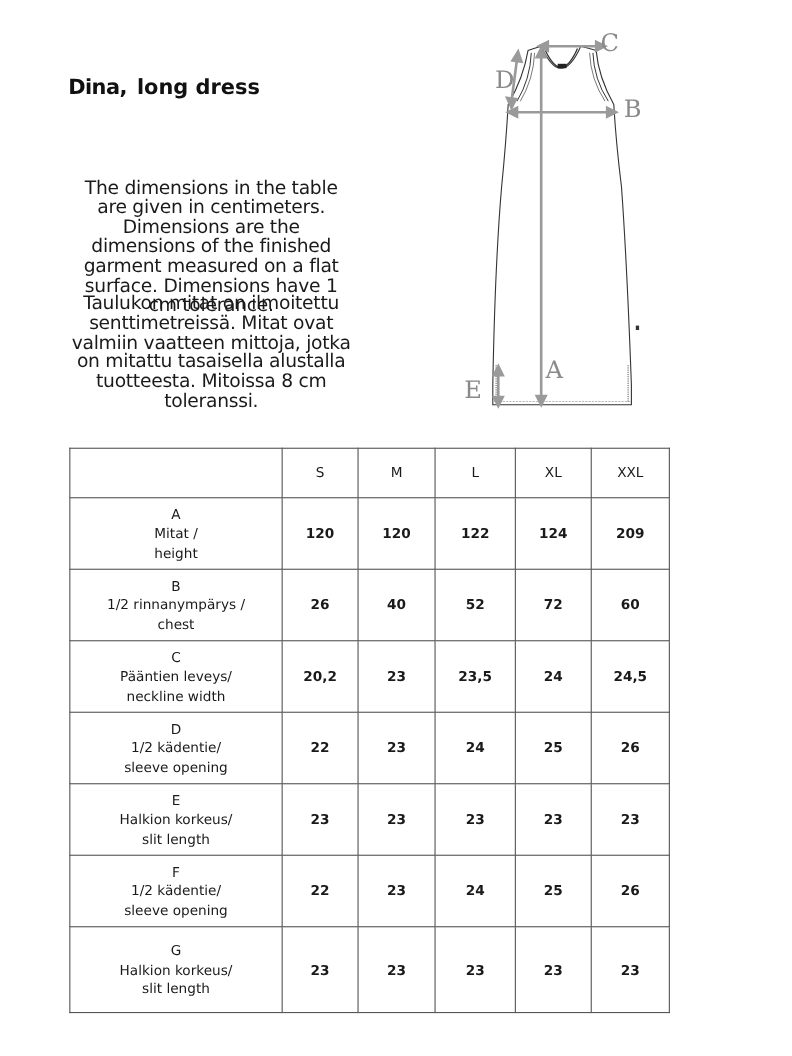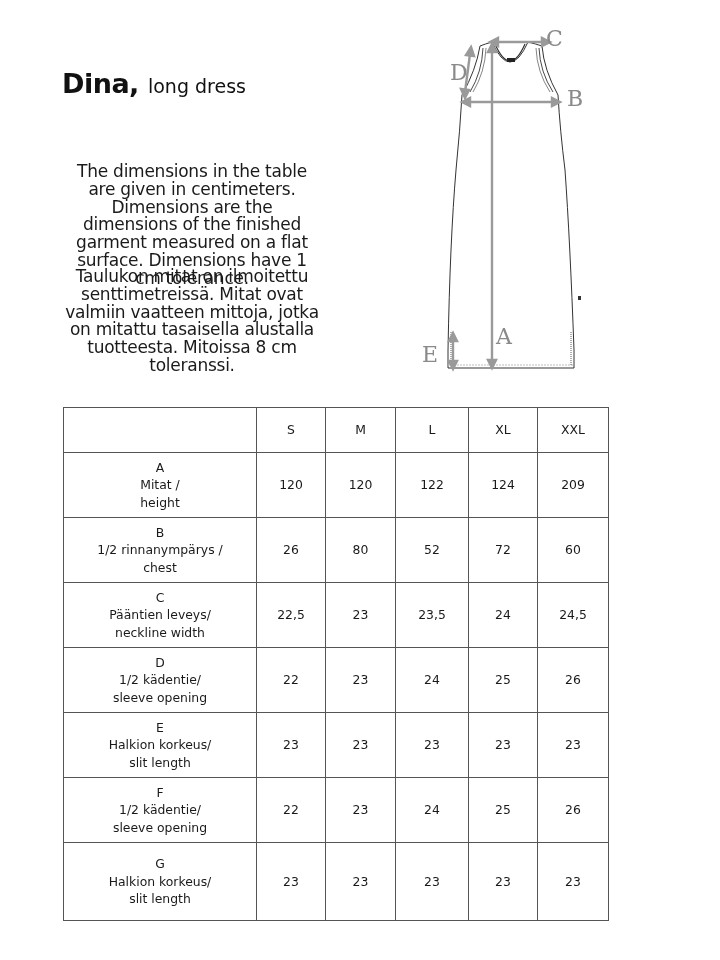--- a/index.html
+++ b/index.html
@@ -1,37 +1,37 @@
 <!DOCTYPE html>
 <html><head>
 <meta charset="utf-8">
 <style>
   html, body { margin: 0; padding: 0; background: #ffffff; }
   body { width: 720px; height: 960px; position: relative; overflow: hidden;
          font-family: "DejaVu Sans", "Liberation Sans", sans-serif; color: #111; }
   .title { position: absolute; left: 62px; top: 68px; white-space: nowrap; }
-  .title .name { font-size: 27px; font-weight: bold; letter-spacing: -0.5px; }
-  .title .sub { font-size: 19px; font-weight: normal; margin-left: 4px; }
+  .title .name { font-size: 19px; font-weight: bold; letter-spacing: -0.5px; }
+  .title .sub { font-size: 19px; font-weight: bold; margin-left: 4px; }
   .para { position: absolute; left: 62px; width: 260px; font-size: 17px; line-height: 17.8px;
           letter-spacing: -0.25px; color: #1a1a1a; text-align: center; }
   .para.en { top: 163px; }
   .para.fi { top: 268px; }
   .diagram { position: absolute; left: 410px; top: 20px; width: 200px; height: 360px; }
   .diagram .lbl { font-family: "DejaVu Serif", "Liberation Serif", serif; fill: #8a8a8a; font-size: 22px; }
   table.sizes { position: absolute; left: 63px; top: 407px; border-collapse: collapse;
                 table-layout: fixed; width: 545px; }
   table.sizes td { border: 1.6px solid #555; text-align: center; vertical-align: middle;
                    font-size: 12.4px; line-height: 17.5px; padding: 0; color: #1a1a1a; }
   table.sizes tr.head td { height: 44px; font-weight: normal; }
   table.sizes tr.row td { height: 64px; }
   table.sizes tr.row.last td { height: 77px; }
   .dimcell span { display: block; }
   .dimcell .code { font-weight: normal; }
   .dimcell .fi, .dimcell .en { font-weight: normal; }
-  .val { font-weight: normal; margin-top: 24px; }
+  .val { font-weight: bold; margin-top: 24px; }
 </style>
 </head>
 <body>
 
 <div class="title">
   <span class="name">Dina,</span>
   <span class="sub">long dress</span>
 </div>
 
 <div class="para en">The dimensions in the table are given in centimeters. Dimensions are the dimensions of the finished garment measured on a flat surface. Dimensions have 1 cm tolerance.</div>
@@ -109,32 +109,32 @@
     <td class="val">124</td>
     <td class="val">209</td>
   </tr>
   <tr class="row">
     <td class="dimcell">
       <span class="code">B</span>
       <span class="fi">1/2 rinnanympärys /</span>
       <span class="en">chest</span>
     </td>
     <td class="val">26</td>
-    <td class="val">80</td>
+    <td class="val">40</td>
     <td class="val">52</td>
     <td class="val">72</td>
     <td class="val">60</td>
   </tr>
   <tr class="row">
     <td class="dimcell">
       <span class="code">C</span>
       <span class="fi">Pääntien leveys/</span>
       <span class="en">neckline width</span>
     </td>
-    <td class="val">22,5</td>
+    <td class="val">20,2</td>
     <td class="val">23</td>
     <td class="val">23,5</td>
     <td class="val">24</td>
     <td class="val">24,5</td>
   </tr>
   <tr class="row">
     <td class="dimcell">
       <span class="code">D</span>
       <span class="fi">1/2 kädentie/</span>
       <span class="en">sleeve opening</span>

